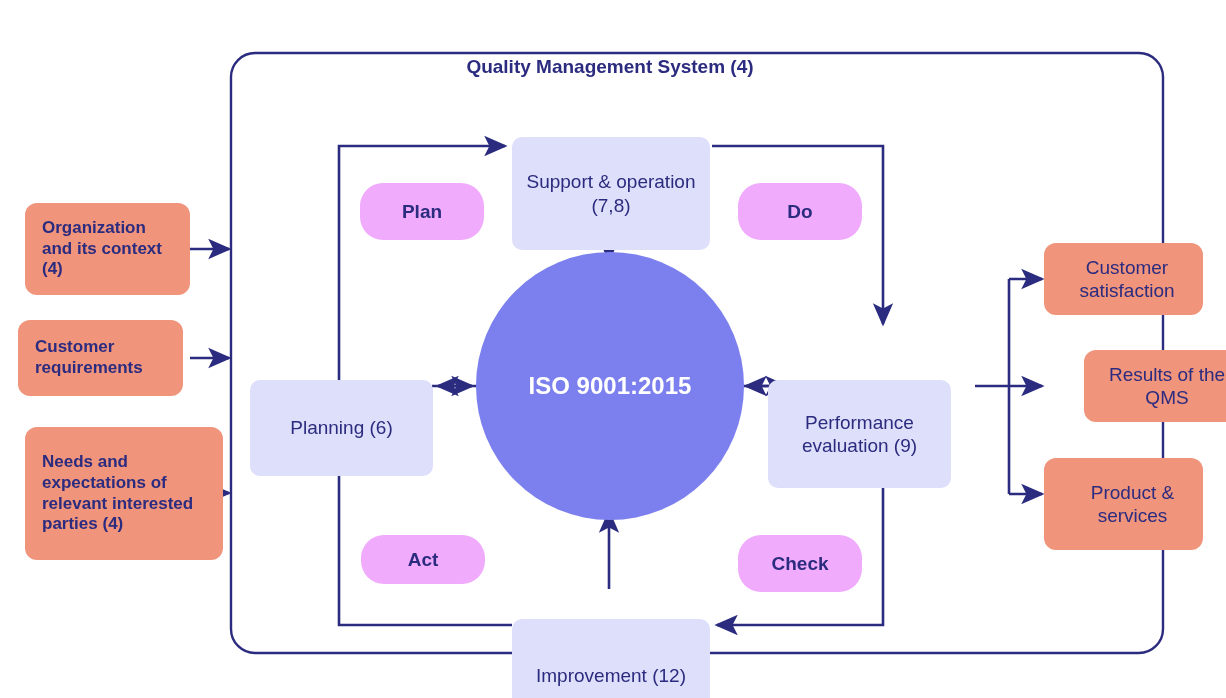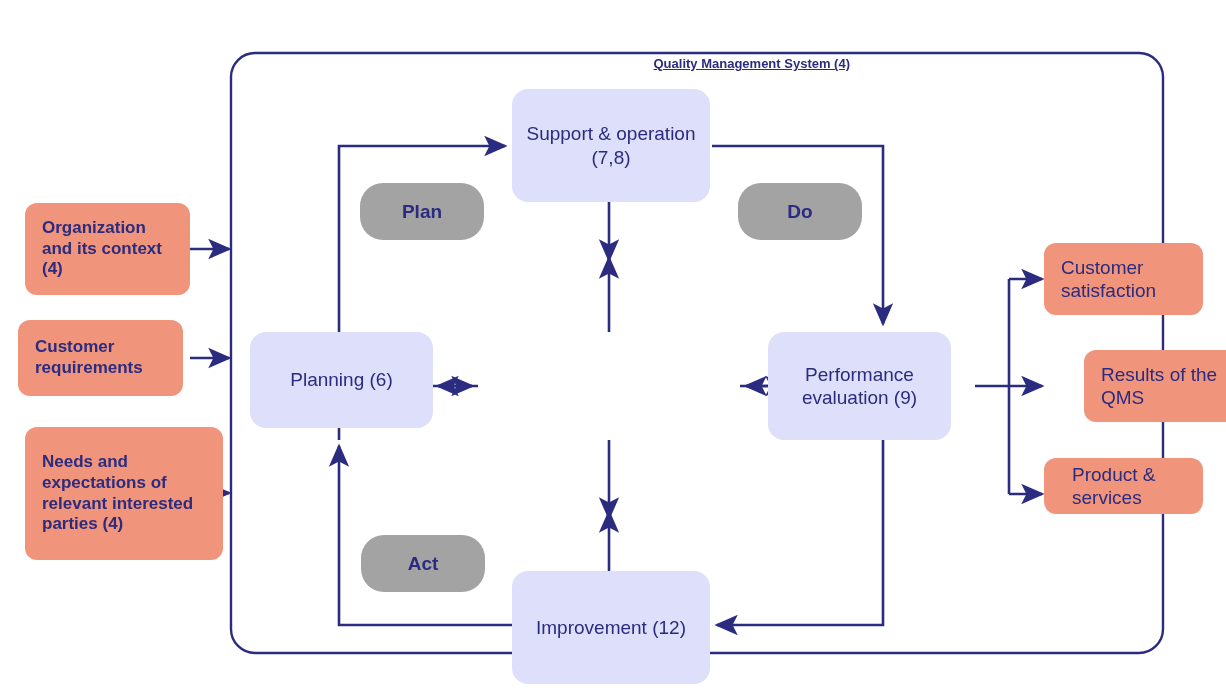--- a/index.html
+++ b/index.html
@@ -43,53 +43,53 @@
     text-align: left;
     padding-left: 17px;
     padding-right: 10px;
   }
   .node-output {
     background: #F0947B;
     border-radius: 12px;
     font-weight: normal;
     font-size: 19px;
     justify-content: flex-start;
-    text-align: left;
+    text-align: center;
     padding-left: 17px;
     padding-right: 10px;
   }
   .node-process {
     background: #DEDFFA;
-    border-radius: 16px;
+    border-radius: 10px;
     font-weight: normal;
     font-size: 19px;
+    margin-top: 48px;
   }
   .node-pdca {
-    background: #a3a3a3;
+    background: #f0abfc;
     border-radius: 23px;
     font-weight: bold;
     font-size: 19px;
   }
   .node-core {
     background: #7C80EE;
     border-radius: 50%;
     color: #ffffff;
     font-weight: bold;
     font-size: 24px;
   }
   .diagram-title {
     position: absolute;
     left: 370px;
     top: 56px;
     width: 480px;
-    text-align: right;
+    text-align: center;
     font-weight: bold;
-    font-size: 13px;
+    font-size: 19px;
     color: #2b2b7f;
-    text-decoration: underline;
   }
 </style>
 </head>
 <body>
 
 <div id="canvas">
 
   <svg class="layer" viewBox="0 0 1226 698" xmlns="http://www.w3.org/2000/svg">
     <defs>
       <marker id="arrow" markerWidth="9" markerHeight="9" refX="8" refY="4.5" orient="auto" markerUnits="strokeWidth">
@@ -131,25 +131,27 @@
   </svg>
 
   <div class="diagram-title">Quality Management System (4)</div>
 
   <div class="node node-input" style="left:25px; top:203px; width:165px; height:92px;">Organization and its context (4)</div>
   <div class="node node-input" style="left:18px; top:320px; width:165px; height:76px;">Customer requirements</div>
   <div class="node node-input" style="left:25px; top:427px; width:198px; height:133px;">Needs and expectations of relevant interested parties (4)</div>
 
   <div class="node node-output" style="left:1044px; top:243px; width:159px; height:72px;">Customer satisfaction</div>
   <div class="node node-output" style="left:1044px; top:350px; width:159px; height:72px;margin-left:40px;">Results of the QMS</div>
-  <div class="node node-output" style="left:1044px; top:458px; width:159px; height:56px;padding-left:28px;">Product &amp; services</div>
+  <div class="node node-output" style="left:1044px; top:458px; width:159px; height:92px;padding-left:28px;">Product &amp; services</div>
 
   <div class="node node-process" style="left:512px; top:89px; width:198px; height:113px;">Support &amp; operation (7,8)</div>
   <div class="node node-process" style="left:768px; top:332px; width:183px; height:108px;">Performance evaluation (9)</div>
   <div class="node node-process" style="left:512px; top:571px; width:198px; height:113px;">Improvement (12)</div>
   <div class="node node-process" style="left:250px; top:332px; width:183px; height:96px;">Planning (6)</div>
 
   <div class="node node-pdca" style="left:360px; top:183px; width:124px; height:57px;">Plan</div>
   <div class="node node-pdca" style="left:738px; top:183px; width:124px; height:57px;">Do</div>
-  <div class="node node-pdca" style="left:361px; top:535px; width:124px; height:57px;">Act</div>
+  <div class="node node-pdca" style="left:738px; top:535px; width:124px; height:57px;">Check</div>
+  <div class="node node-pdca" style="left:361px; top:535px; width:124px; height:49px;">Act</div>
 
+  <div class="node node-core" style="left:476px; top:252px; width:268px; height:268px;">ISO 9001:2015</div>
 
 </div>
 
 </body></html>

